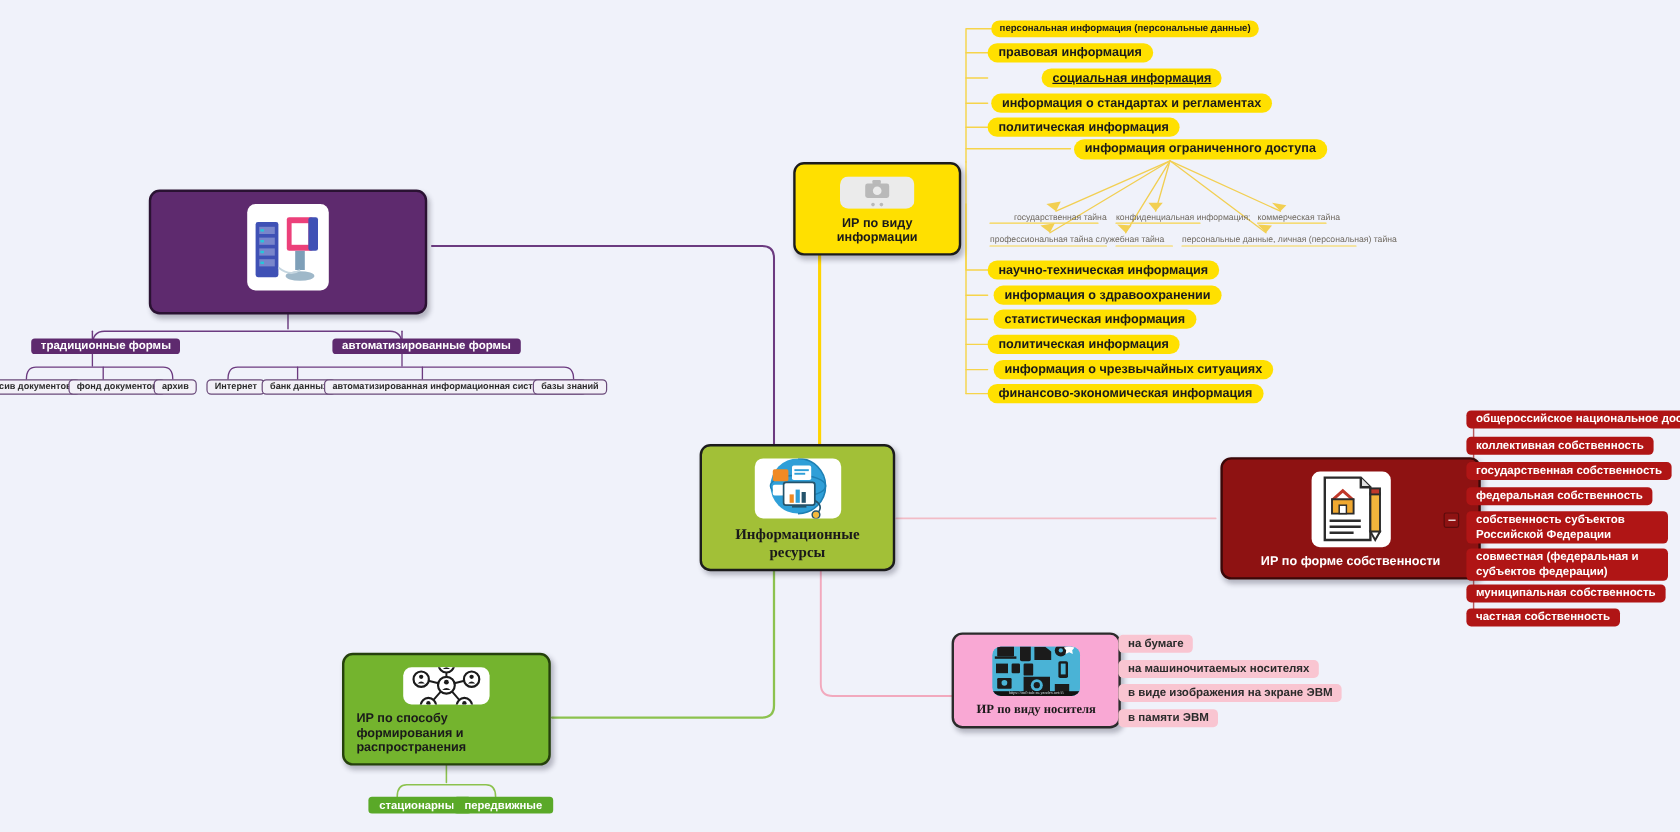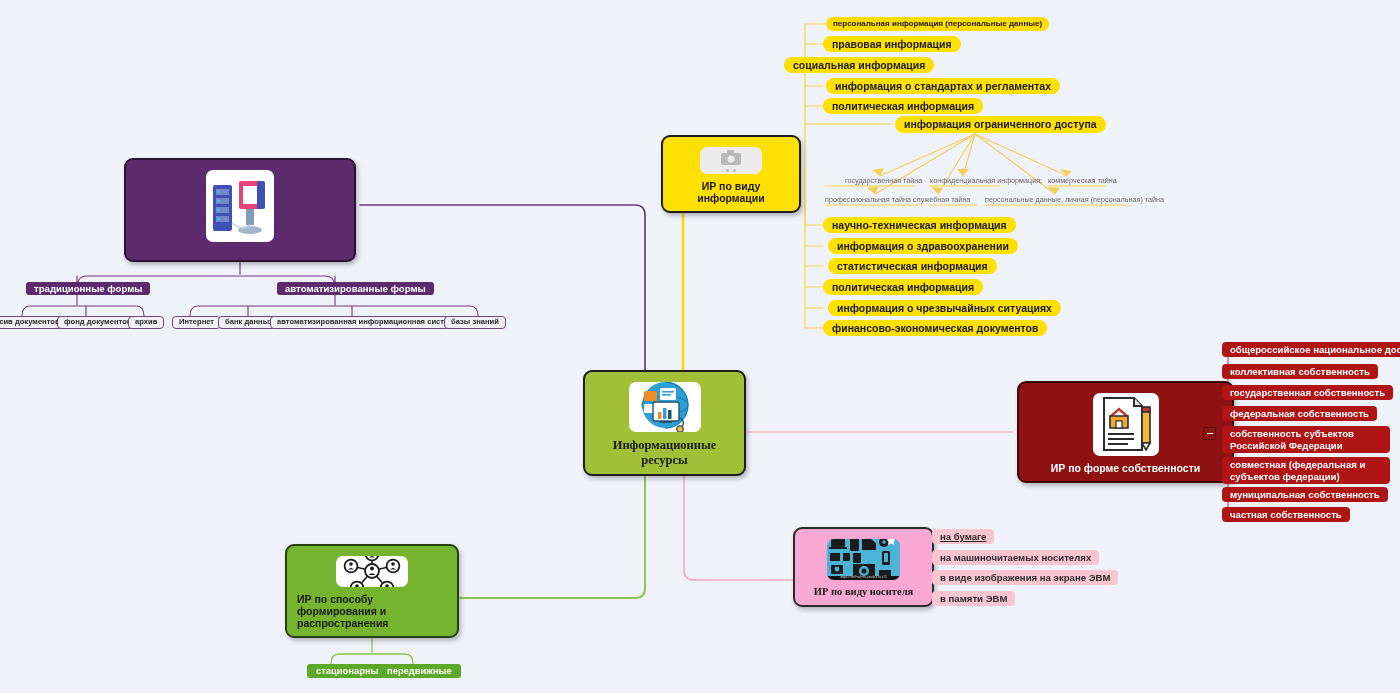--- a/index.html
+++ b/index.html
@@ -215,38 +215,38 @@
             <span></span>
             <span></span>
           </div>
       </div>
     </div>
     <div class="caption" style="font-size:10.5px;">ИР по виду информации</div>
   </div>
 
   <div class="chip y-chip small" style="left:826px;top:17px;height:14px;">персональная информация (персональные данные)</div>
   <div class="chip y-chip" style="left:823px;top:36px;height:16px;">правовая информация</div>
-  <div class="chip y-chip" style="left:784px;top:57px;height:16px;">социальная информация</div>
+  <div class="chip y-chip" style="left:868px;top:57px;height:16px;text-decoration:underline;">социальная информация</div>
   <div class="chip y-chip" style="left:826px;top:78px;height:16px;">информация о стандартах и регламентах</div>
   <div class="chip y-chip" style="left:823px;top:98px;height:16px;">политическая информация</div>
   <div class="chip y-chip" style="left:895px;top:116px;height:17px;">информация ограниченного доступа</div>
 
   <div class="chip y-plain" style="left:845px;top:177px;height:9px;">государственная тайна</div>
   <div class="chip y-plain" style="left:930px;top:177px;height:9px;">конфиденциальная информация;</div>
   <div class="chip y-plain" style="left:1048px;top:177px;height:9px;">коммерческая тайна</div>
   <div class="chip y-plain" style="left:825px;top:196px;height:9px;">профессиональная тайна</div>
   <div class="chip y-plain" style="left:913px;top:196px;height:9px;">служебная тайна</div>
   <div class="chip y-plain" style="left:985px;top:196px;height:9px;">персональные данные, личная (персональная) тайна</div>
 
   <div class="chip y-chip" style="left:823px;top:217px;height:16px;">научно-техническая информация</div>
   <div class="chip y-chip" style="left:828px;top:238px;height:16px;">информация о здравоохранении</div>
   <div class="chip y-chip" style="left:828px;top:258px;height:16px;">статистическая информация</div>
   <div class="chip y-chip" style="left:823px;top:279px;height:16px;">политическая информация</div>
   <div class="chip y-chip" style="left:828px;top:300px;height:16px;">информация о чрезвычайных ситуациях</div>
-  <div class="chip y-chip" style="left:823px;top:320px;height:16px;">финансово-экономическая документов</div>
+  <div class="chip y-chip" style="left:823px;top:320px;height:16px;">финансово-экономическая информация</div>
 
   <div class="node mainnode" style="left:1017px;top:381px;width:217px;height:102px;background:#8e1212;border-color:#3b0808;">
     <div class="thumb" style="width:66px;height:66px;">
       <svg width="56" height="58" viewBox="0 0 56 58">
         <path d="M6 3 h30 l8 8 v44 h-38 z" fill="#fff" stroke="#2b2b2b" stroke-width="2"></path>
         <path d="M36 3 v8 h8" fill="#e2e2e2" stroke="#2b2b2b" stroke-width="2"></path>
         <path d="M12 22 l9-8 9 8" fill="none" stroke="#c0392b" stroke-width="2.4"></path>
         <path d="M12 21 h18 v12 h-18 z" fill="#f0a830" stroke="#2b2b2b" stroke-width="1.6"></path>
         <rect x="18" y="26" width="6" height="7" fill="#fff" stroke="#2b2b2b" stroke-width="1.2"></rect>
         <g stroke="#2b2b2b" stroke-width="2">
@@ -297,21 +297,21 @@
         <circle cx="37" cy="37" r="5" fill="#4ab3d6"></circle>
         <circle cx="37" cy="37" r="2.6" fill="#1b1b1b"></circle>
         <rect x="52" y="36" width="12" height="7" fill="#1b1b1b"></rect>
         <rect x="0" y="42" width="73" height="8" fill="#111"></rect>
       </svg>
       <div style="position:absolute;left:0;right:0;bottom:1px;text-align:center;color:#cfd8dc;font-size:3.6px;">https://im0-tub-ru.yandex.net/i5</div>
     </div>
     <div class="caption" style="font-size:10.5px;">ИР по виду носителя</div>
   </div>
 
-  <div class="chip p-chip" style="left:932px;top:529px;height:15px;text-decoration:underline;">на бумаге</div>
+  <div class="chip p-chip" style="left:932px;top:529px;height:15px;">на бумаге</div>
   <div class="chip p-chip" style="left:932px;top:550px;height:15px;">на машиночитаемых носителях</div>
   <div class="chip p-chip" style="left:932px;top:570px;height:15px;">в виде изображения на экране ЭВМ</div>
   <div class="chip p-chip" style="left:932px;top:591px;height:15px;">в памяти ЭВМ</div>
 
   <div class="node mainnode" style="left:124px;top:158px;width:232px;height:104px;background:#5e2a6e;border-color:#2a1232;">
     <div class="thumb" style="width:68px;height:72px;">
       <svg width="62" height="66" viewBox="0 0 62 66">
         <rect x="4" y="12" width="19" height="46" rx="2" fill="#3f51b5"></rect>
         <g fill="#7986cb">
           <rect x="7" y="16" width="13" height="6"></rect>

